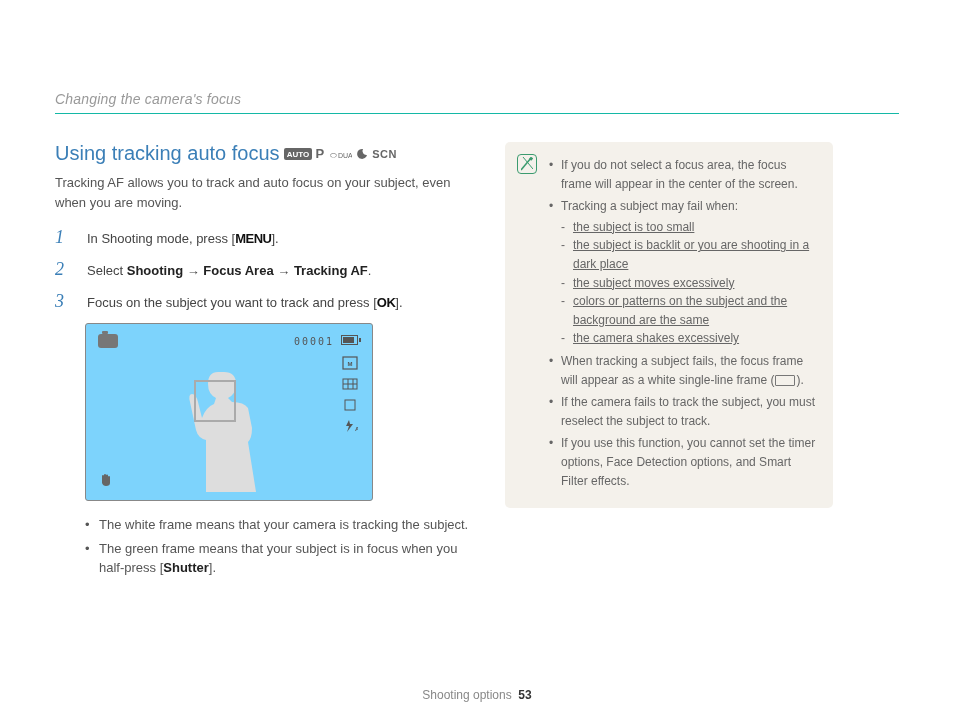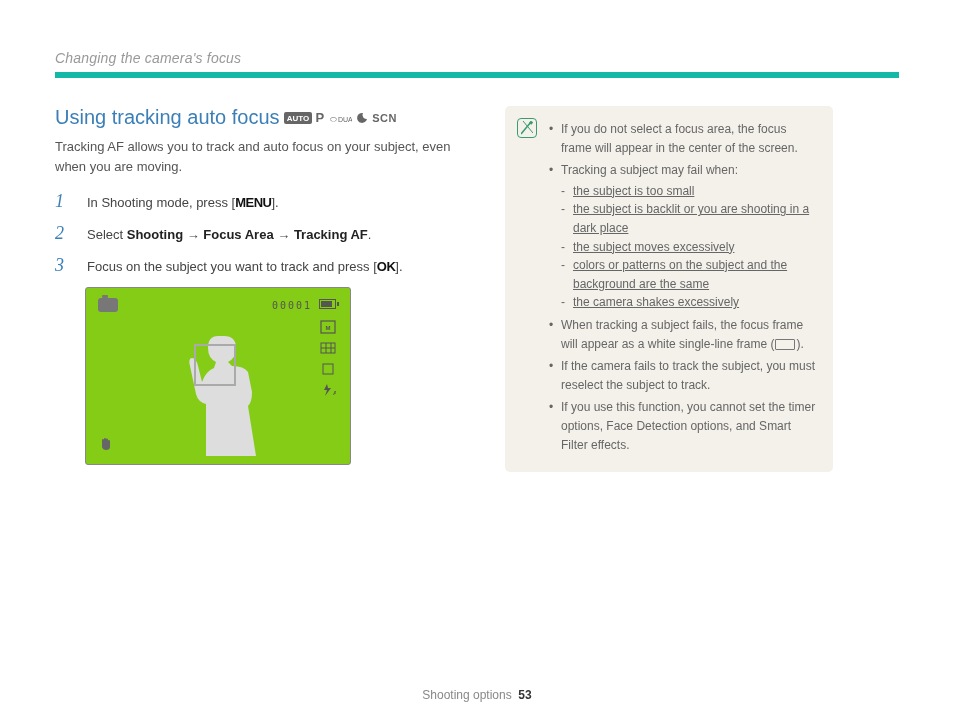--- a/index.html
+++ b/index.html
@@ -9,25 +9,26 @@
       background: #fff;
       font-family: Arial, Helvetica, sans-serif;
       font-size: 13px;
       color: #555;
       position: relative;
       padding: 50px 55px 30px 55px;
     }
     .header {
       color: #999;
       font-size: 14px;
-      border-bottom: 6px solid #14b8a6;
+      border-bottom: 1px solid #14b8a6;
       padding-bottom: 6px;
       margin-bottom: 28px;
       font-style: italic;
       letter-spacing: 0.2px;
+      margin-top: 41px;
     }
     .columns {
       display: flex;
       gap: 30px;
     }
     .left-col { width: 420px; flex-shrink: 0; }
     .right-col { width: 328px; flex-shrink: 0; }
     .section-title {
       color: #3b7fb7;
       font-size: 20px;
@@ -58,27 +59,27 @@
       font-weight: 400;
       line-height: 1;
       min-width: 16px;
       font-family: Georgia, serif;
     }
     .step-text { color: #444; font-size: 13px; line-height: 1.6; padding-top:1px;margin-left:8px;}
     .step-text strong { font-weight: 700; color: #222; }
     .menu-label { font-weight: 900; color: #111; font-family: Arial; letter-spacing:-0.5px;}
     .ok-label { font-weight: 900; color: #111; font-family: Arial; letter-spacing:-0.5px;}
     .display-box {
-      width: 266px;
+      width: 288px;
       height: 178px;
       border: 1px solid #888;
       border-radius: 3px;
       margin: 8px 0 14px 30px;
       position: relative;
-      background: #84cc16;
+      background: #7dd3fc;
     }
     .display-inner {
       position: absolute;
       left: 8px; right: 8px; top: 8px; bottom: 8px;
     }
     .camera-glyph { position:absolute; top:2px; left:4px; width:20px; height:14px; background:#777; border-radius:3px; }
     .camera-glyph::after{content:"";position:absolute;top:-3px;left:4px;width:6px;height:3px;background:#777;border-radius:1px;}
     .counter {
       position:absolute; top:4px; right:30px;
       font-family: monospace; font-size:10px; letter-spacing:2px; color:#555;
@@ -233,20 +234,24 @@
               <path d="M4 8 L4 4 Q4 3 5 3 Q6 3 6 4 L6 7 L6 3 Q6 2 7 2 Q8 2 8 3 L8 7 L8 3.5 Q8 2.5 9 2.5 Q10 2.5 10 3.5 L10 8 L10 5 Q10 4 11 4 Q12 4 12 5 L12 11 Q12 14 8 14 Q5 14 4 11 Z" fill="#666"></path>
             </svg>
         </div>
         <svg class="silhouette" viewBox="0 0 110 130">
           <path d="M 52 10 Q 42 10 42 22 Q 42 32 50 36 L 48 42 Q 40 45 36 56 L 32 40 Q 30 32 26 32 Q 22 32 24 40 L 30 68 Q 32 76 40 78 L 40 130 L 90 130 L 82 80 Q 86 76 86 66 L 82 46 Q 78 40 66 40 L 62 36 Q 70 32 70 22 Q 70 10 58 10 Z" fill="#ddd"></path>
         </svg>
         <div class="focus-frame"></div>
       </div>
     </div>
 
+    <ul class="notes">
+      <li>The white frame means that your camera is tracking the subject.</li>
+      <li><span>The green frame means that your subject is in focus when you half-press [</span><strong>Shutter</strong><span>].</span></li>
+    </ul>
   </div>
 
   <div class="right-col">
     <div class="info-box">
       <div class="info-icon">
         <svg viewBox="0 0 12 14">
             <path d="M0 13 L10 1" stroke="#3b9b6f" stroke-width="1.5"></path>
             <path d="M2 0 L12 12" stroke="#3b9b6f" stroke-width="1"></path>
             <rect x="9" y="0" width="3" height="3" fill="#3b9b6f" transform="rotate(40 10 1)"></rect>
           </svg>

